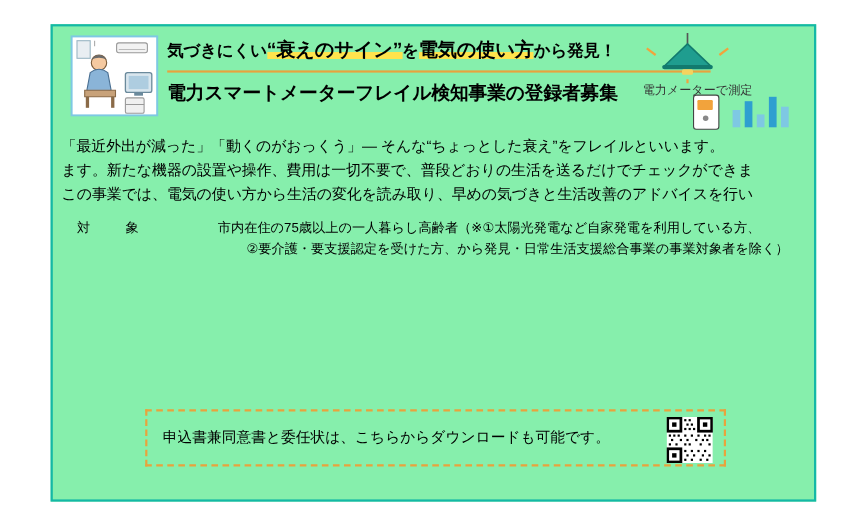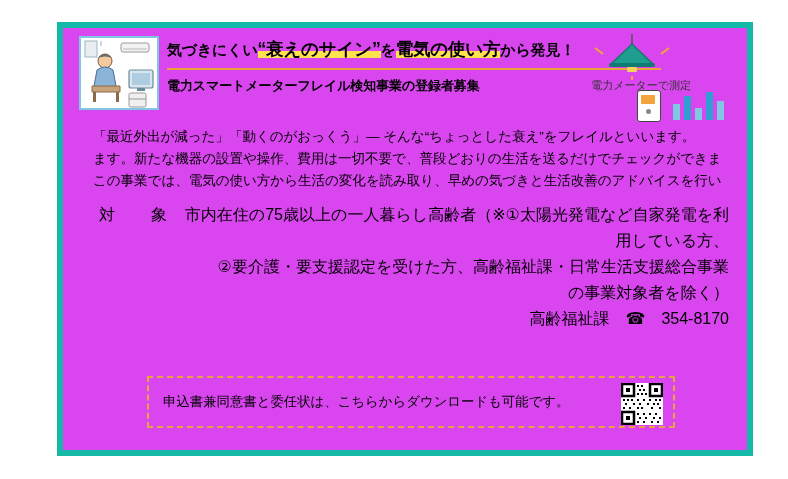--- a/index.html
+++ b/index.html
@@ -15,26 +15,26 @@
     overflow: hidden;
   }
   .page {
     position: relative;
     width: 788px;
     height: 479px;
     background: #ffffff;
   }
   .flyer {
     position: absolute;
-    left: 57px;
+    left: 46px;
     top: 22px;
     width: 696px;
     height: 434px;
-    border: 6px solid #14b8a6;
-    background: #d946ef;
+    border: 2px solid #14b8a6;
+    background: #86efac;
     box-sizing: border-box;
   }
 
   
   .header {
     position: relative;
     height: 90px;
   }
   .illustration {
     position: absolute;
@@ -63,21 +63,21 @@
     font-size: 15px;
   }
   .rule {
     margin-top: 6px;
     width: 494px;
     height: 2px;
     background: #e8a33d;
   }
   .headline2 {
     margin-top: 7px;
-    font-size: 13px;
+    font-size: 17px;
     font-weight: bold;
     letter-spacing: -0.1px;
     white-space: nowrap;
   }
   
   .lamp {
     position: absolute;
     right: 72px;
     top: 6px;
     width: 86px;
@@ -122,48 +122,48 @@
   .bars {
     position: absolute;
     right: 18px;
     top: 62px;
     width: 58px;
     height: 30px;
   }
 
   
   .intro {
-    margin: 8px 18px 0 30px;
+    margin: 8px 18px 0 8px;
     font-size: 13.6px;
     line-height: 1.62;
     letter-spacing: -0.1px;
   }
   .intro p { margin: 0; }
 
   .rows {
     margin: 10px 0 0 0;
-    font-size: 16px;
+    font-size: 12px;
     line-height: 1.62;
-    text-align: right;
   }
   .row {
     display: flex;
     align-items: flex-start;
     padding: 0 18px 0 22px;
   }
   .row .label {
     width: 92px;
     flex: 0 0 92px;
     white-space: nowrap;
   }
   .row .label.spaced {
     letter-spacing: 10px;
   }
   .row .value {
     flex: 1;
+    margin-left: 36px;
   }
   .row .value .ln { display: block; }
   .indent1 { padding-left: 26px; }
   .indent2 { padding-left: 44px; }
 
   
   .dlbox {
     position: absolute;
     left: 84px;
     top: 348px;
@@ -266,29 +266,26 @@
       <p>ます。新たな機器の設置や操作、費用は一切不要で、普段どおりの生活を送るだけでチェックができま</p>
       <p>この事業では、電気の使い方から生活の変化を読み取り、早めの気づきと生活改善のアドバイスを行い</p>
     </div>
 
     <div class="rows">
 
       <div class="row">
         <div class="label spaced">対　象</div>
         <div class="value">
           <span class="ln">市内在住の75歳以上の一人暮らし高齢者（※①太陽光発電など自家発電を利用している方、</span>
-          <span class="ln indent1">②要介護・要支援認定を受けた方、高齢福祉課・日常生活支援総合事業の事業対象者を除く）</span>
+          <span class="ln indent1">②要介護・要支援認定を受けた方、から発見・日常生活支援総合事業の事業対象者を除く）</span>
         </div>
       </div>
 
 
       <div class="row">
-        <div class="value">
-          <span class="ln">高齢福祉課　☎　354-8170</span>
-        </div>
       </div>
     </div>
 
     <div class="dlbox">
       <div class="txt">申込書兼同意書と委任状は、こちらからダウンロードも可能です。</div>
       <div class="qr">
         <svg viewBox="0 0 42 42" width="42" height="42">
           <rect x="0" y="0" width="42" height="42" fill="#ffffff"></rect>
           <rect x="1" y="1" width="12" height="12" fill="none" stroke="#000" stroke-width="2.5"></rect>
           <rect x="5" y="5" width="4" height="4" fill="#000"></rect>

